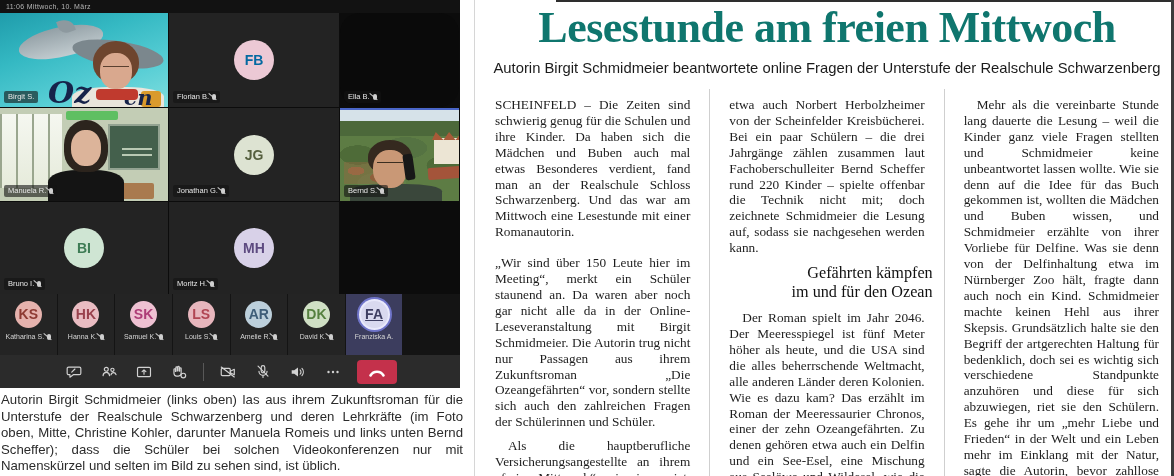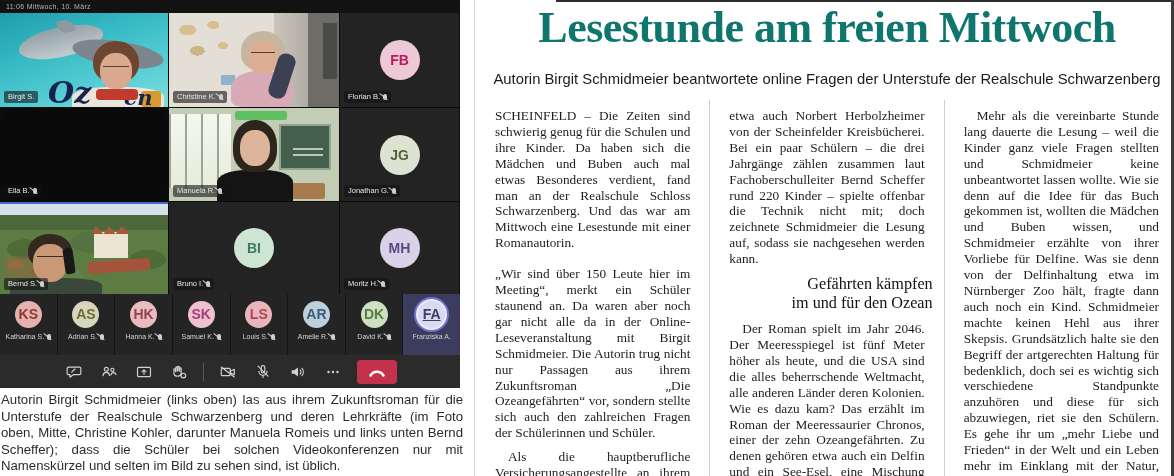--- a/index.html
+++ b/index.html
@@ -147,21 +147,21 @@
 
   
   .caption { position:absolute; left:1px; top:392px; width:462px; font-size:13.2px; line-height:16.6px;
              color:#2b2b2b; text-align:justify; }
   .caption .credit { float:right; }
 
   
   .article { position:absolute; left:487px; top:3px; width:680px; }
   .headline { font-family:"Liberation Serif", serif; font-size:44px; font-weight:700; letter-spacing:-.5px;
               text-align:center; color:#0f766e; line-height:50px; }
-  .subhead { text-align:center; font-size:14.8px; color:#1b1b1b; margin-top:18px; }
+  .subhead { text-align:center; font-size:14.8px; color:#1b1b1b; margin-top:7px; }
   .cols { display:flex; margin-top:13px; }
   .col { flex:1; font-family:"Liberation Serif", serif; font-size:13.3px; line-height:15.9px;
          text-align:justify; color:#1d1d1d; hyphens:auto; -webkit-hyphens:auto; }
   .col + .col { border-left:1px solid #cfcfcf; margin-left:11px; padding-left:11px; }
   .col p { margin:8px; }
   .col p.gap { margin-top:15px; }
   .col p.indent { text-indent:13px; }
   .crosshead { font-family:"Liberation Serif", serif; font-size:16.2px; font-weight:400; line-height:19px;
                text-align:right; margin:6px 0 4px; color:#111; }
   .byline { font-family:"Liberation Sans", sans-serif; font-size:11.6px; letter-spacing:.2px; white-space:nowrap; }
@@ -186,37 +186,23 @@
         <div class="b-scarf"></div>
         <div class="b-yellow"></div>
         <div class="b-hair"></div>
         <div class="b-face"></div>
         <div class="b-glasses"></div>
         <div class="pill">
           <span>Birgit S.</span>
         </div>
       </div>
 
-      <div class="tile t-christine">
-        <div class="c-map"></div>
-        <div class="c-poster"></div>
-        <div class="c-board"></div>
-        <div class="c-scarf"></div>
-        <div class="c-hair"></div>
-        <div class="c-face"></div>
-        <div class="c-glasses"></div>
-        <div class="c-arm"></div>
-        <div class="pill">
-          <span>Christine K.</span>
-          <span class="mic"></span>
-        </div>
-      </div>
 
       <div class="tile">
-        <div class="big-avatar" style="background: rgb(236, 201, 213); color: #be185d;">FB</div>
+        <div class="big-avatar" style="background: rgb(236, 201, 213); color: #0369a1;">FB</div>
         <div class="pill">
           <span>Florian B.</span>
           <span class="mic"></span>
         </div>
       </div>
 
       <div class="tile t-ella">
         <div class="pill">
           <span>Ella B.</span>
           <span class="mic"></span>
@@ -282,27 +268,20 @@
 
     <div class="mtg-strip">
       <div class="pcell">
         <div class="pavatar" style="background: rgb(229, 178, 173); color: rgb(141, 58, 50);">KS</div>
         <div class="pname">
             <span>Katharina S.</span>
             <span class="mic"></span>
           </div>
       </div>
       <div class="pcell">
-        <div class="pavatar" style="background: rgb(214, 214, 189); color: rgb(107, 107, 53);">AS</div>
-        <div class="pname">
-            <span>Adrian S.</span>
-            <span class="mic"></span>
-          </div>
-      </div>
-      <div class="pcell">
         <div class="pavatar" style="background: rgb(233, 188, 194); color: rgb(153, 65, 77);">HK</div>
         <div class="pname">
             <span>Hanna K.</span>
             <span class="mic"></span>
           </div>
       </div>
       <div class="pcell">
         <div class="pavatar" style="background: rgb(238, 193, 210); color: rgb(173, 61, 119);">SK</div>
         <div class="pname">
             <span>Samuel K.</span>

